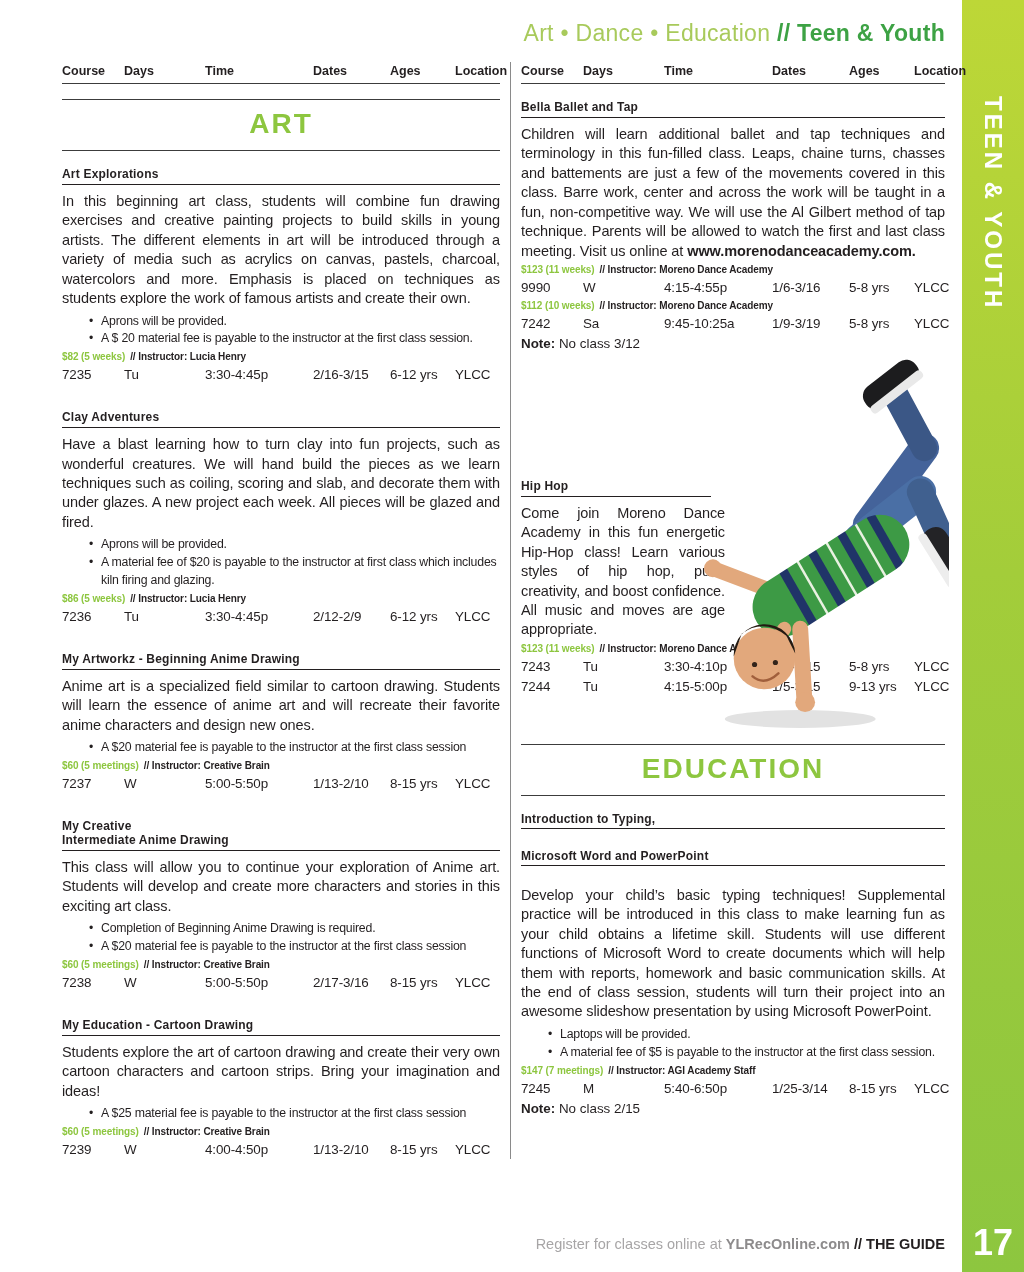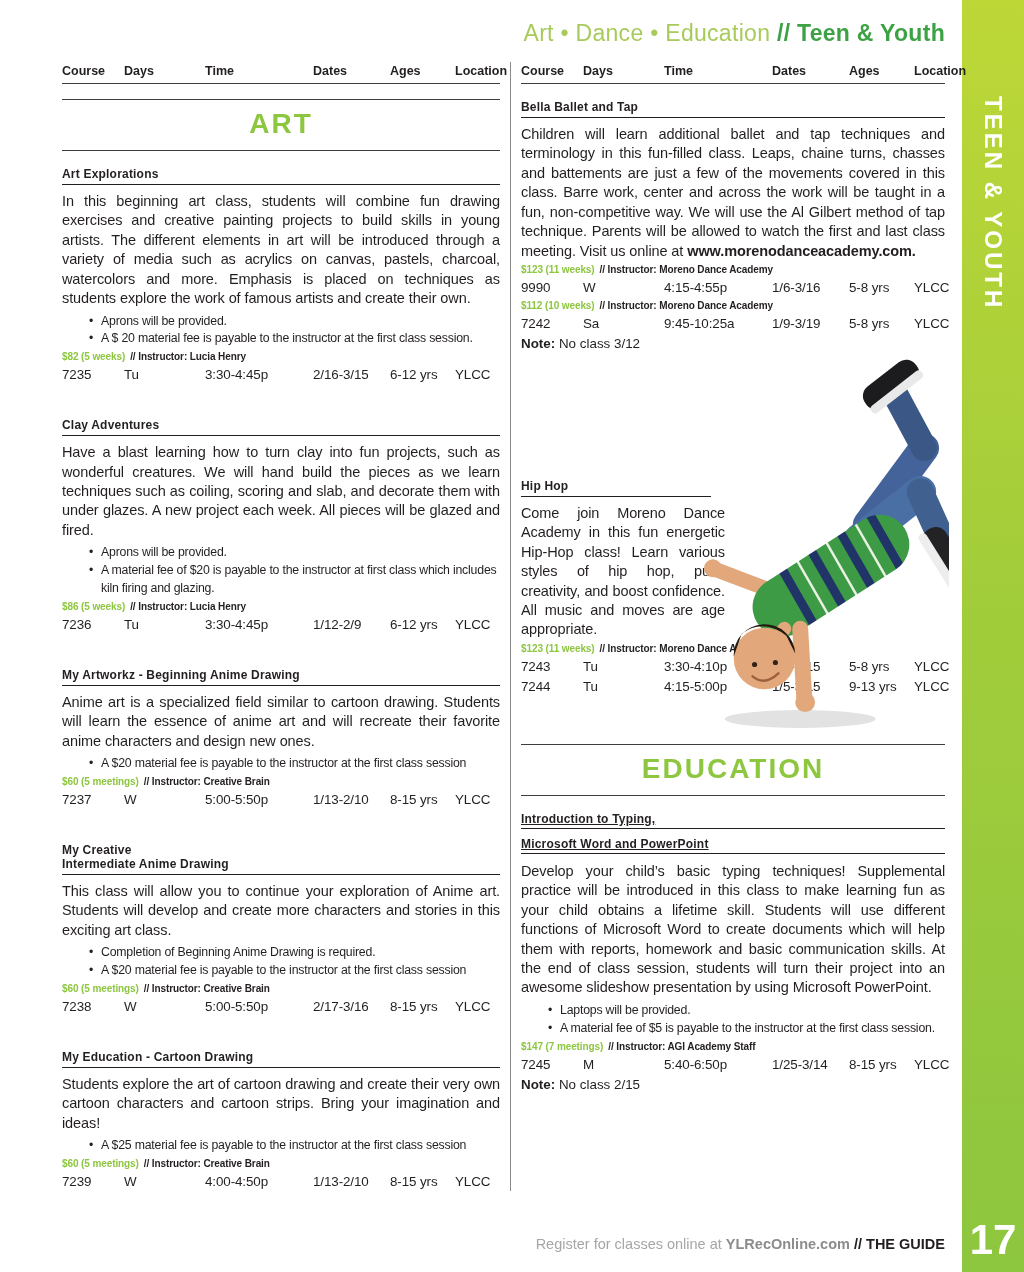--- a/index.html
+++ b/index.html
@@ -15,21 +15,21 @@
     position:absolute; top:0; right:0; width:62px; height:1272px;
     background:linear-gradient(180deg,#bdd737 0%, #a3cd3a 45%, #8dc63f 100%);
   }
   .sidebar-label {
     position:absolute; top:96px; left:50%; transform:translateX(-50%);
     writing-mode:vertical-rl; color:#fff; font-weight:bold;
     font-size:24px; letter-spacing:3px; white-space:nowrap;
   }
   .page-num {
     position:absolute; bottom:8px; left:0; width:100%; text-align:center;
-    color:#fff; font-weight:bold; font-size:42px;
+    color:#fff; font-weight:bold; font-size:36px;
   }
 
   
   .content { position:absolute; left:62px; top:0; width:883px; }
   .page-header {
     padding-top:20px; height:58px; text-align:right; font-size:23px;
     letter-spacing:0.3px;
   }
   .hdr-cats { color:#a8ca5b; }
   .hdr-sec  { color:#3da244; font-weight:bold; }
@@ -48,30 +48,30 @@
   .row { font-size:13.4px; letter-spacing:-0.1px; padding:3px 0 2px 0; }
 
   
   .section-title {
     margin-top:15px; border-top:1px solid #3c3c3c; border-bottom:1px solid #3c3c3c;
     text-align:center; padding:8px 0 10px 0;
     font-size:28px; font-weight:bold; letter-spacing:2px; color:#8dc63f;
   }
 
   
-  .course { margin-top:34px; }
+  .course { margin-top:26px; }
   .course.first { margin-top:16px; }
   .course-title {
     font-size:12px; font-weight:bold; letter-spacing:0.2px;
     border-bottom:1.4px solid #231f20; padding-bottom:3px; margin-bottom:7px;
   }
   .course-title .tl { display:block; }
   .course-title.each-line { border-bottom:none; padding-bottom:0; }
   .course-title.each-line .tl {
-    border-bottom:1.4px solid #231f20; padding-bottom:2px; margin-bottom:8px;text-decoration:underline;
+    border-bottom:1.4px solid #231f20; padding-bottom:2px; margin-bottom:20px;
   }
   .desc {
     font-size:14.5px; line-height:1.34; text-align:justify; letter-spacing:-0.1px;
   }
   .boldlink { font-weight:bold; color:#231f20; text-decoration:none; }
   .bullets { margin:4px 0 2px 0; }
   .bullet {
     display:grid; grid-template-columns:12px auto; padding-left:27px;
     font-size:12.3px; letter-spacing:-0.2px; line-height:1.45;
   }
@@ -164,21 +164,21 @@
             <span>A material fee of $20 is payable to the instructor at first class which includes kiln firing and glazing.</span>
           </div>
         </div>
         <p class="priceline">
           <span class="price">$86 (5 weeks)</span><span>// Instructor: Lucia Henry</span>
         </p>
         <div class="sched row">
           <span>7236</span>
           <span>Tu</span>
           <span>3:30-4:45p</span>
-          <span>1/12-2/9</span>
+          <span>2/12-2/9</span>
           <span>6-12 yrs</span>
           <span>YLCC</span>
         </div>
       </section>
 
       <section class="course">
         <h3 class="course-title">My Artworkz - Beginning Anime Drawing</h3>
         <p class="desc">Anime art is a specialized field similar to cartoon drawing. Students will learn the essence of anime art and will recreate their favorite anime characters and design new ones.</p>
         <div class="bullets">
           <div class="bullet">

